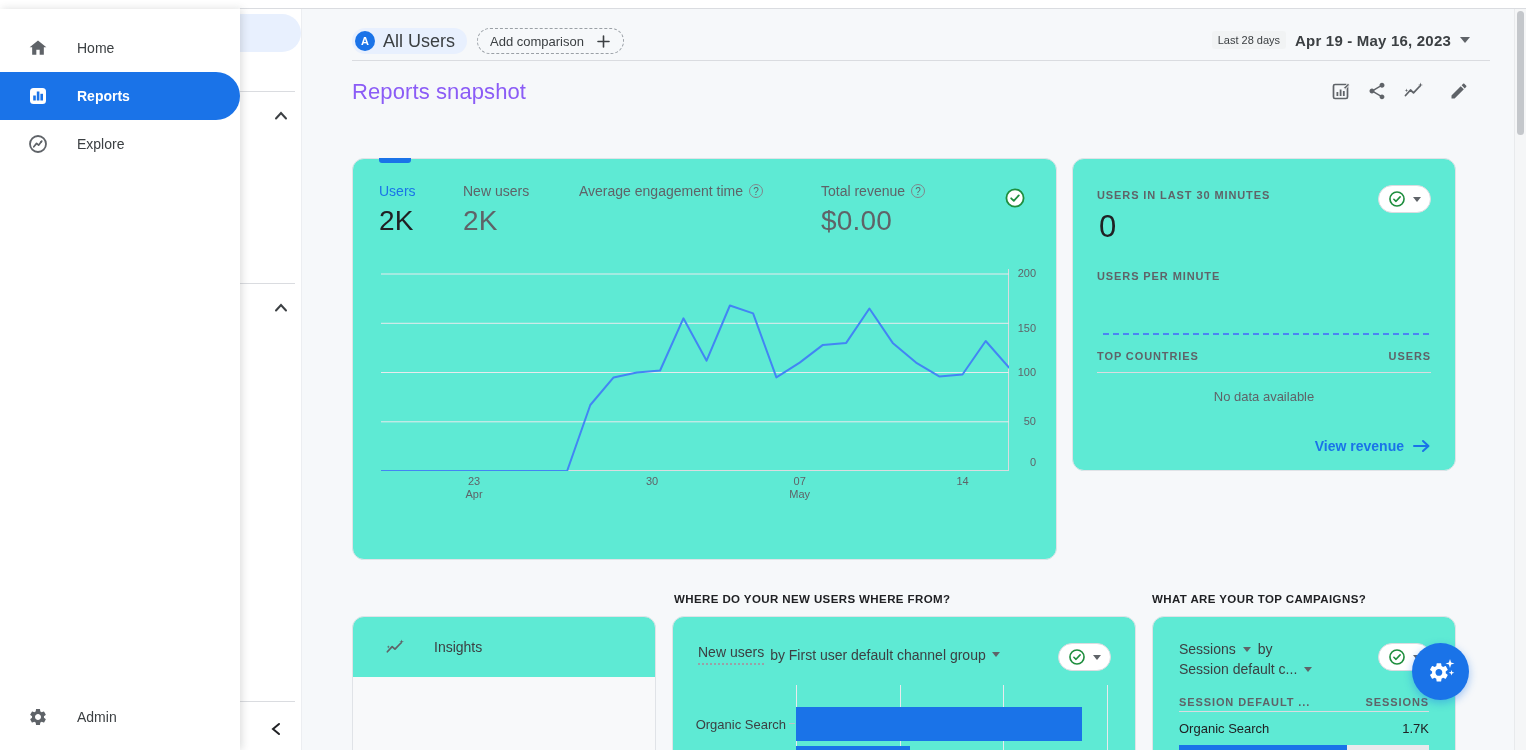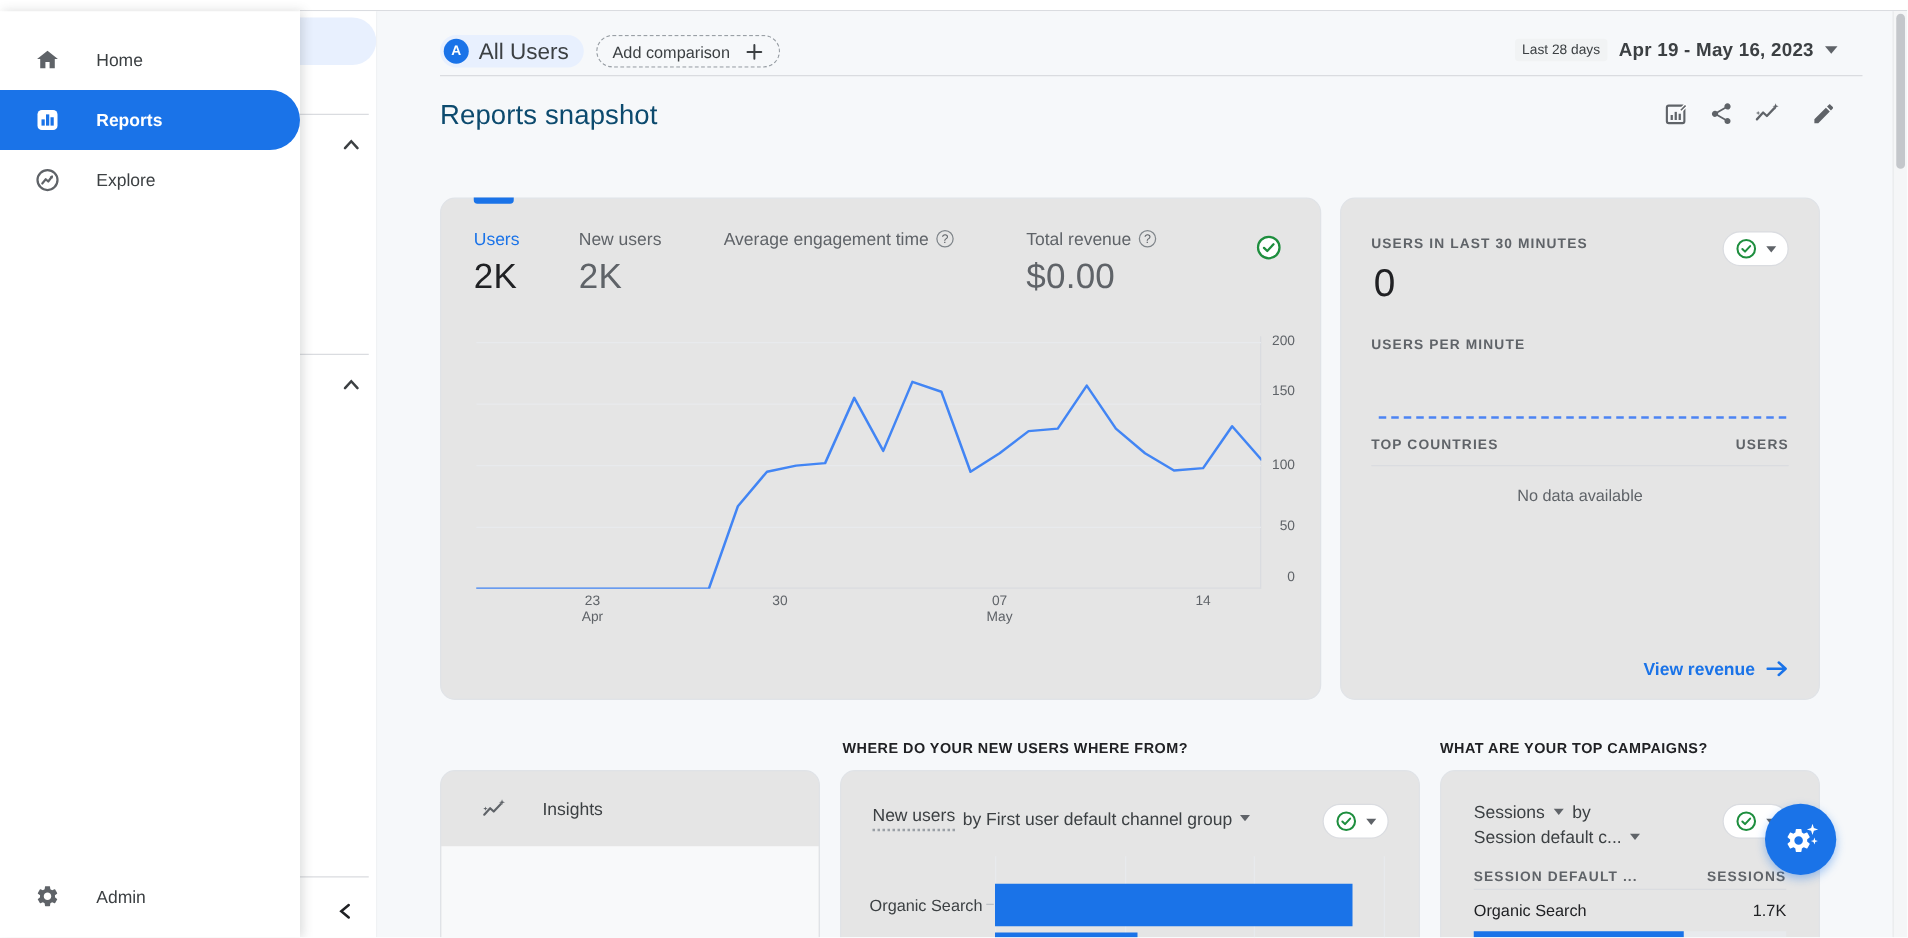--- a/index.html
+++ b/index.html
@@ -37,47 +37,47 @@
     border:1px dashed #9aa0a6; border-radius:14px; font-size:13px; color:#3c4043; cursor:pointer; background:transparent; }
 
   .date-row { position:absolute; right:44px; top:22px; display:flex; align-items:center; gap:9px; cursor:pointer; }
   .date-preset { font-size:11px; color:#3c4043; background:#f1f3f4; border-radius:3px; padding:3px 6px; }
   .date-value { font-size:15px; font-weight:bold; color:#3c4043; letter-spacing:.2px; }
   .caret { width:0; height:0; border-left:5px solid transparent; border-right:5px solid transparent;
     border-top:6px solid #5f6368; }
   .caret.sm { border-left-width:4px; border-right-width:4px; border-top-width:5px; }
 
   .head-divider { position:absolute; left:50px; right:24px; top:51px; height:1px; background:#dadce0; }
-  .page-title { position:absolute; left:50px; top:70px; font-size:22px; color:#0c4a6e; letter-spacing:.1px; }
+  .page-title { position:absolute; left:50px; top:70px; font-size:22px; color:#8b5cf6; letter-spacing:.1px; }
   .toolbar { position:absolute; right:45px; top:72px; display:flex; align-items:center; }
   .tool-btn { width:20px; height:20px; margin-left:16px; cursor:pointer; color:#5f6368; }
   .tool-btn.last { margin-left:26px; }
 
-  .card { position:absolute; background:#e5e5e5; border:1px solid #e0e3e7; border-radius:12px; }
+  .card { position:absolute; background:#5eead4; border:1px solid #e0e3e7; border-radius:12px; }
 
   
   .overview { left:50px; top:149px; width:705px; height:402px; }
   .tab-indicator { position:absolute; left:26px; top:-1px; width:32px; height:5px; background:#1a73e8; border-radius:0 0 3px 3px; }
   .metric { position:absolute; top:24px; cursor:pointer; }
   .metric-label { font-size:14px; color:#5f6368; display:flex; align-items:center; gap:6px; }
   .metric.active .metric-label { color:#1a73e8; }
   .metric-value { margin-top:6px; font-size:28px; color:#5f6368; letter-spacing:.2px; }
   .metric.active .metric-value { color:#202124; }
   .help-dot { width:14px; height:14px; border:1px solid #80868b; border-radius:50%; font-size:10px;
     color:#5f6368; display:flex; align-items:center; justify-content:center; cursor:pointer; }
   .solo-check { position:absolute; right:30px; top:28px; cursor:pointer; }
 
   .plot { position:absolute; left:28px; top:110px; width:628px; height:202px;
     border-bottom:1px solid #dadce0; border-right:1px solid #dadce0; }
   .ylab { position:absolute; left:655px; width:28px; text-align:right; font-size:11px; color:#5f6368; }
   .xlabels { position:absolute; left:28px; top:316px; width:628px; height:28px; }
   .xlab { position:absolute; transform:translateX(-50%); text-align:center; font-size:11px; color:#5f6368; line-height:13px; }
 
   
-  .realtime { left:770px; top:149px; width:384px; height:402px; }
+  .realtime { left:770px; top:149px; width:384px; height:313px; }
   .ov-label { font-size:11px; font-weight:bold; letter-spacing:.9px; color:#5f6368; }
   .rt-title { position:absolute; left:24px; top:30px; }
   .rt-value { position:absolute; left:26px; top:50px; font-size:31px; color:#202124; }
   .rt-perminute { position:absolute; left:24px; top:111px; }
   .rt-spark { position:absolute; left:30px; right:26px; top:174px; border-top:2px dashed #4c84f3; }
   .rt-cols { position:absolute; left:24px; right:24px; top:191px; display:flex; justify-content:space-between; }
   .rt-underline { position:absolute; left:24px; right:24px; top:213px; height:1px; background:#dadce0; }
   .rt-empty { position:absolute; left:0; right:0; top:230px; text-align:center; font-size:13px; color:#5f6368; }
   .rt-link { position:absolute; right:24px; bottom:16px; display:flex; align-items:center; gap:9px;
     color:#1a73e8; font-size:14px; font-weight:bold; cursor:pointer; }
@@ -288,29 +288,29 @@
             <line x1="0" y1="103.5" x2="628" y2="103.5" stroke="#e8eaed" stroke-width="1"></line>
             <line x1="0" y1="54.3" x2="628" y2="54.3" stroke="#e8eaed" stroke-width="1"></line>
             <line x1="0" y1="5.0" x2="628" y2="5.0" stroke="#e8eaed" stroke-width="1"></line>
             <polyline points="0.0,202.0 23.3,202.0 46.5,202.0 69.8,202.0 93.0,202.0 116.3,202.0 139.6,202.0 162.8,202.0 186.1,202.0 209.3,136.0 232.6,108.4 255.9,103.5 279.1,101.5 302.4,49.3 325.6,91.7 348.9,36.5 372.1,44.4 395.4,108.4 418.7,93.6 441.9,75.9 465.2,73.9 488.4,39.5 511.7,73.9 535.0,93.6 558.2,107.4 581.5,105.5 604.7,72.0 628.0,98.6" fill="none" stroke="#4285f4" stroke-width="2" stroke-linejoin="round" stroke-linecap="round"></polyline>
           </svg>
       </div>
       <div id="line-ylabels">
           <span class="ylab" style="top: 297px;">0</span>
           <span class="ylab" style="top: 255.75px;">50</span>
           <span class="ylab" style="top: 206.5px;">100</span>
-          <span class="ylab" style="top: 148px;">150</span>
+          <span class="ylab" style="top: 163px;">150</span>
           <span class="ylab" style="top: 108px;">200</span>
         </div>
       <div class="xlabels" id="line-xlabels">
           <div class="xlab" style="left: 93px;">
             <div>23</div>
             <div>Apr</div>
           </div>
-          <div class="xlab" style="left: 243px;">
+          <div class="xlab" style="left: 271px;">
             <div>30</div>
           </div>
           <div class="xlab" style="left: 418.7px;">
             <div>07</div>
             <div>May</div>
           </div>
           <div class="xlab" style="left: 581.5px;">
             <div>14</div>
           </div>
         </div>

